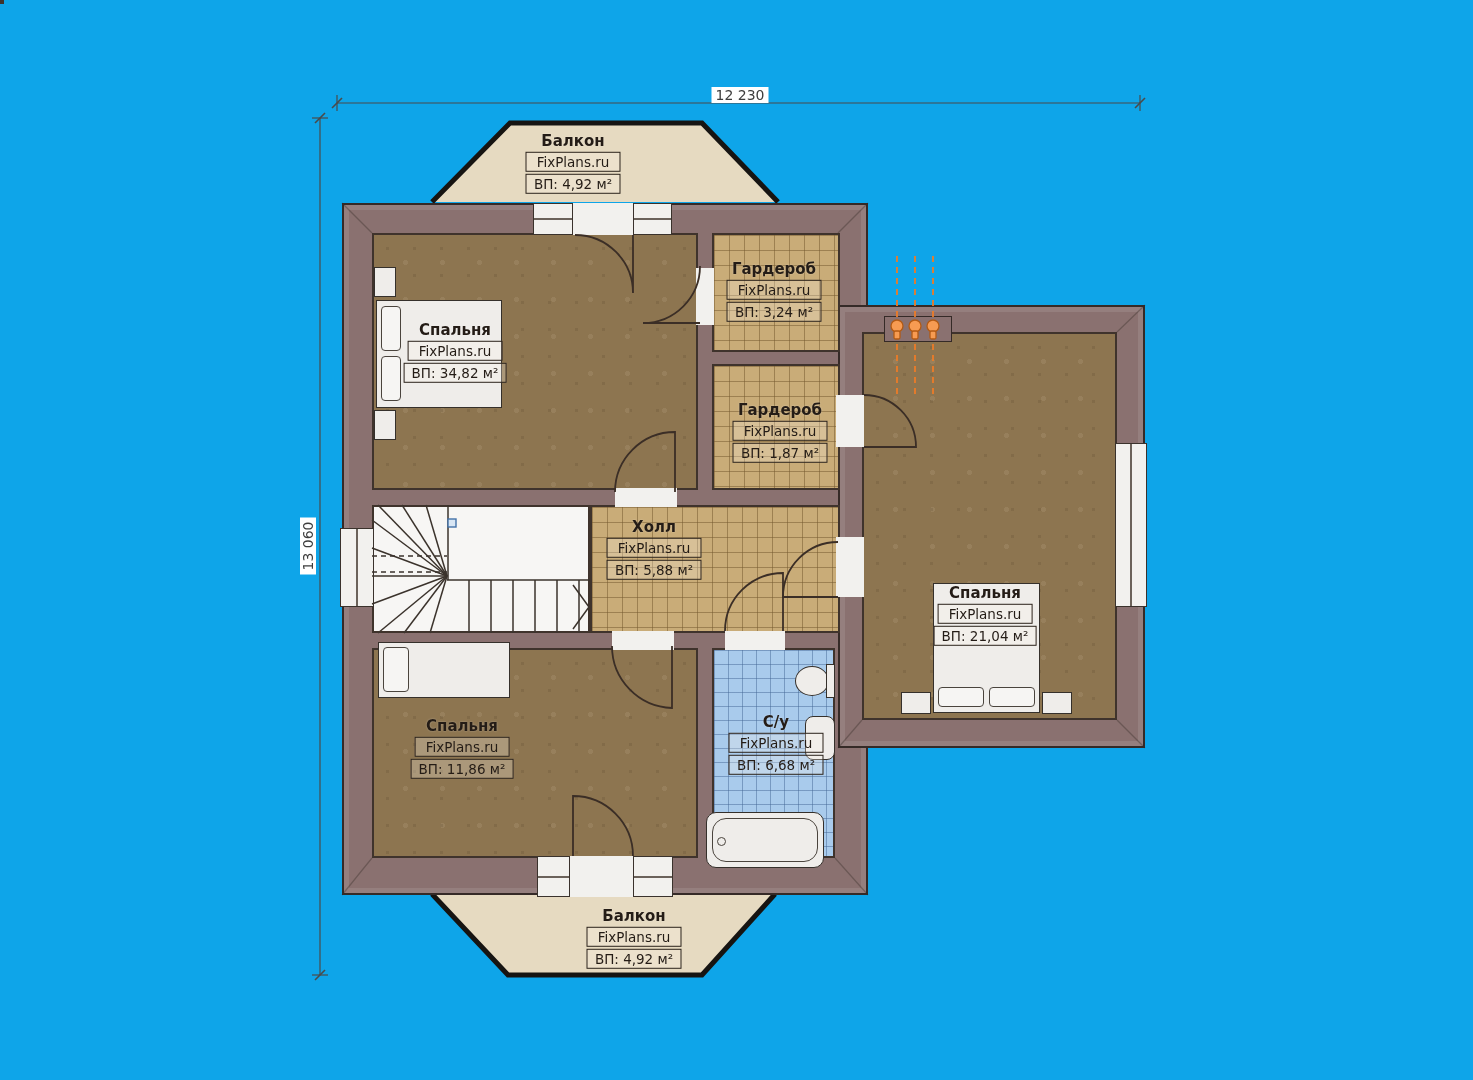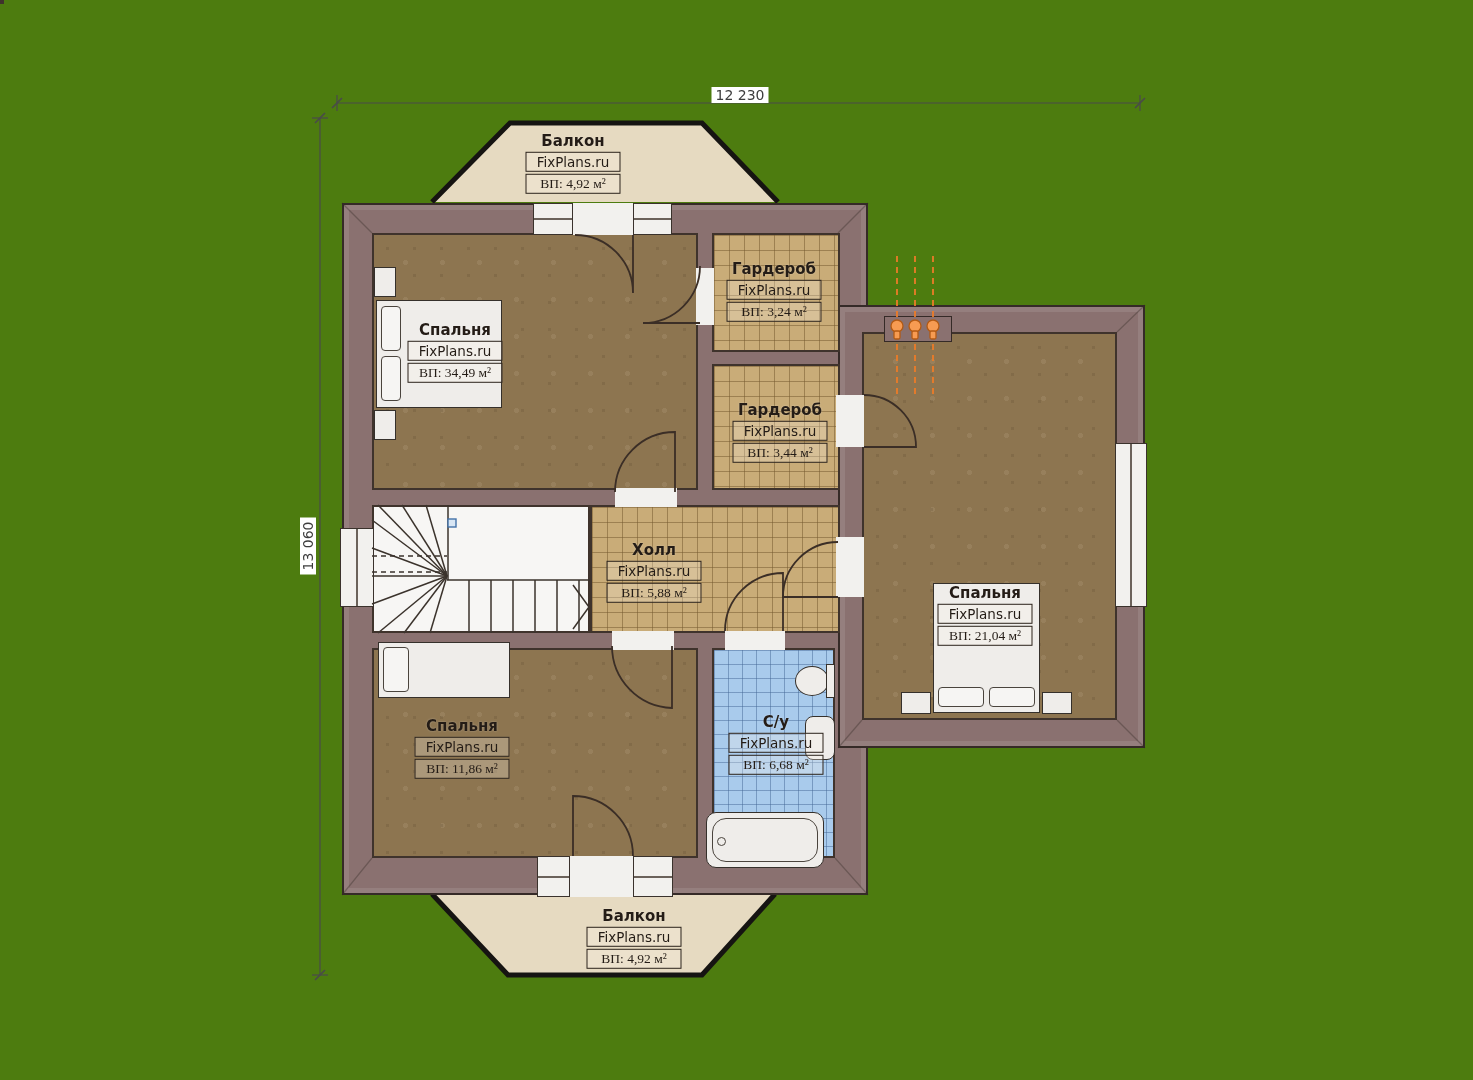--- a/index.html
+++ b/index.html
@@ -1,17 +1,17 @@
 <!DOCTYPE html>
 <html><head>
 <meta charset="utf-8">
 <style>
   html,body{margin:0;padding:0;background:#ffffff;}
   body{font-family:"DejaVu Sans", sans-serif;}
-  .plan{position:relative;width:1473px;height:1080px;background:#4d7c0f;overflow:hidden;}
+  .plan{position:relative;width:1473px;height:1080px;background:#0ea5e9;overflow:hidden;}
 
   
   .wall{position:absolute;background:#8a7170;border:2.5px solid #352a27;
         box-shadow:inset 0 0 0 5px rgba(255,255,255,0.10);box-sizing:border-box;z-index:5;}
   .wall-block{position:absolute;background:#8a7170;border:1.5px solid #352a27;box-sizing:border-box;z-index:12;}
 
   
   .floor{position:absolute;border:2px solid #3f332c;box-sizing:border-box;z-index:10;}
   .floor-wood{background-color:#8d7550;
     background-image:radial-gradient(rgba(55,40,20,0.13) 9%, transparent 10%),
@@ -38,21 +38,21 @@
   .pillow{position:absolute;background:#f6f5f3;border:1.3px solid #4a443d;border-radius:4px;box-sizing:border-box;z-index:26;}
   .tub-inner{position:absolute;left:5px;right:5px;top:5px;bottom:5px;border:1.3px solid #4a443d;border-radius:14px;}
   .drain{position:absolute;left:10px;top:50%;width:7px;height:7px;margin-top:-3.5px;border:1.3px solid #4a443d;border-radius:50%;}
 
   
   .room-label{position:absolute;transform:translate(-50%,-50%);display:flex;flex-direction:column;
               align-items:center;z-index:40;color:#241c16;text-align:center;}
   .rl-name{font-weight:bold;font-size:15px;margin-bottom:2px;text-shadow:0 0 2px rgba(255,255,255,0.35);}
   .rl-box{border:1.8px solid #2a2019;padding:0 7px;font-size:13.5px;line-height:1.35;
           background:rgba(250,245,235,0.28);white-space:nowrap;min-width:95px;box-sizing:border-box;}
-  .rl-box + .rl-box{margin-top:2px;font-family:Liberation Serif, serif;}
+  .rl-box + .rl-box{margin-top:2px;}
 
   
   .dim-label{position:absolute;font-size:14px;color:#3d3d3d;background:#ffffff;padding:0 4px;z-index:45;}
   svg{position:absolute;left:0;top:0;}
   .svg-under{z-index:1;}
   .svg-over{z-index:30;}
 </style>
 </head>
 <body>
 
@@ -205,33 +205,33 @@
   <div class="dim-label" style="left:308px;top:546px;transform:translate(-50%,-50%) rotate(-90deg);">13 060</div>
 
   <div class="room-label" style="left:573px;top:163px;">
     <div class="rl-name">Балкон</div>
     <div class="rl-box">FixPlans.ru</div>
     <div class="rl-box">ВП: 4,92 м²</div>
   </div>
   <div class="room-label" style="left:455px;top:352px;">
     <div class="rl-name">Спальня</div>
     <div class="rl-box">FixPlans.ru</div>
-    <div class="rl-box">ВП: 34,49 м²</div>
+    <div class="rl-box">ВП: 34,82 м²</div>
   </div>
   <div class="room-label" style="left:774px;top:291px;">
     <div class="rl-name">Гардероб</div>
     <div class="rl-box">FixPlans.ru</div>
     <div class="rl-box">ВП: 3,24 м²</div>
   </div>
   <div class="room-label" style="left:780px;top:432px;">
     <div class="rl-name">Гардероб</div>
     <div class="rl-box">FixPlans.ru</div>
-    <div class="rl-box">ВП: 3,44 м²</div>
-  </div>
-  <div class="room-label" style="left:654px;top:572px;">
+    <div class="rl-box">ВП: 1,87 м²</div>
+  </div>
+  <div class="room-label" style="left:654px;top:549px;">
     <div class="rl-name">Холл</div>
     <div class="rl-box">FixPlans.ru</div>
     <div class="rl-box">ВП: 5,88 м²</div>
   </div>
   <div class="room-label" style="left:985px;top:615px;">
     <div class="rl-name">Спальня</div>
     <div class="rl-box">FixPlans.ru</div>
     <div class="rl-box">ВП: 21,04 м²</div>
   </div>
   <div class="room-label" style="left:462px;top:748px;">

